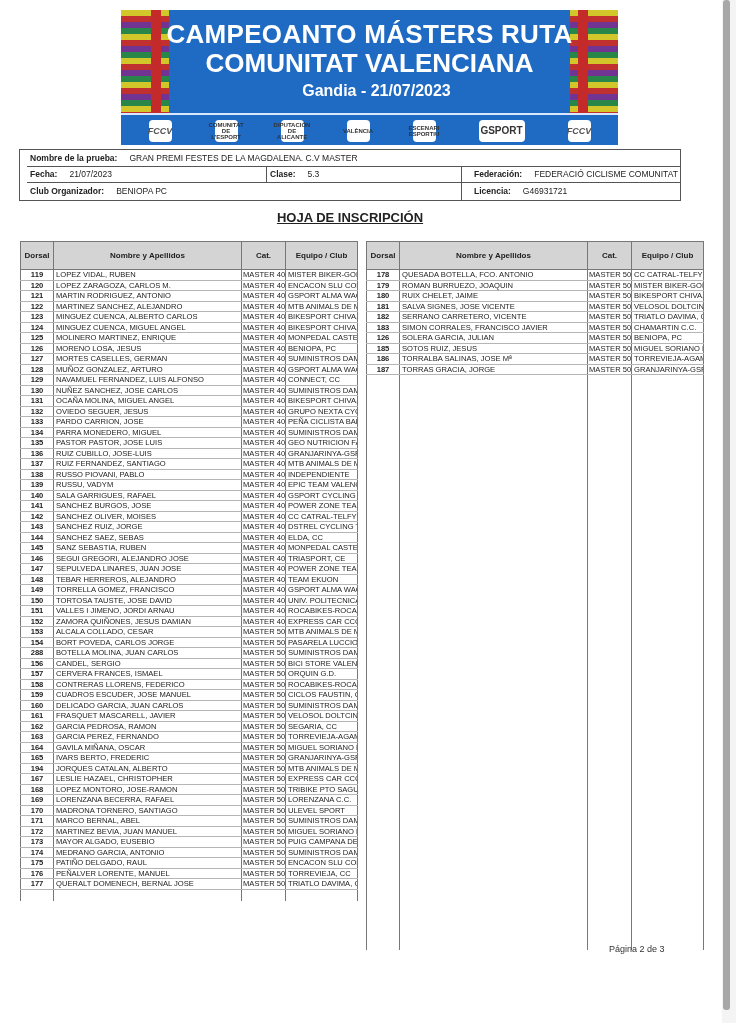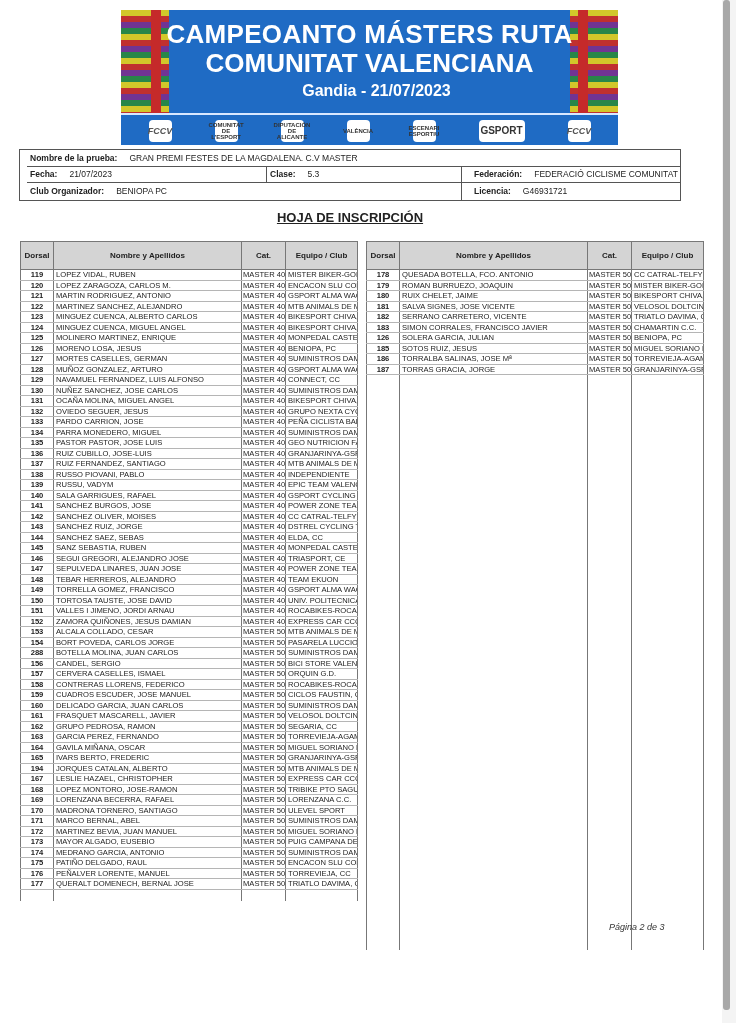--- a/index.html
+++ b/index.html
@@ -44,21 +44,21 @@
   table.reg td.dorsal { text-align: center; font-weight: bold; padding-left: 0; }
   table.reg td.cat { padding-left: 1px; }
   table.reg tr.filler td { border-bottom: none; }
   #tbl-left { left: 20px; width: 337px; }
   #tbl-right { left: 366px; width: 337px; }
   col.c-dorsal { width: 33px; }
   col.c-name { width: 188px; }
   col.c-cat { width: 44px; }
   col.c-club { width: 72px; }
 
-  .footer { position: absolute; left: 609px; top: 922px; font-size: 9px; color: #333; font-style: italic; }
+  .footer { position: absolute; left: 609px; top: 944px; font-size: 9px; color: #333; }
 
   .scrollbar { position: absolute; left: 723px; top: 0; width: 7px; height: 1010px; background: #a8a8a8; border-radius: 3px; }
   .scroll-track { position: absolute; left: 722px; top: 0; width: 14px; height: 1023px; background: #f4f4f4; }
 </style>
 </head>
 <body>
 
 <div class="banner">
   <div class="deco left"></div>
   <div class="deco right"></div>
@@ -351,21 +351,21 @@
         <td class="club">SUMINISTROS DAMA</td>
       </tr>
       <tr>
         <td class="dorsal">156</td>
         <td class="name">CANDEL, SERGIO</td>
         <td class="cat">MASTER 50</td>
         <td class="club">BICI STORE VALENCIA,</td>
       </tr>
       <tr>
         <td class="dorsal">157</td>
-        <td class="name">CERVERA CASELLES, ISMAEL</td>
+        <td class="name">CERVERA FRANCES, ISMAEL</td>
         <td class="cat">MASTER 50</td>
         <td class="club">ORQUIN G.D.</td>
       </tr>
       <tr>
         <td class="dorsal">158</td>
         <td class="name">CONTRERAS LLORENS, FEDERICO</td>
         <td class="cat">MASTER 50</td>
         <td class="club">ROCABIKES-ROCASA</td>
       </tr>
       <tr>
@@ -381,21 +381,21 @@
         <td class="club">SUMINISTROS DAMA</td>
       </tr>
       <tr>
         <td class="dorsal">161</td>
         <td class="name">FRASQUET MASCARELL, JAVIER</td>
         <td class="cat">MASTER 50</td>
         <td class="club">VELOSOL DOLTCINI CYC</td>
       </tr>
       <tr>
         <td class="dorsal">162</td>
-        <td class="name">GRUPO PEDROSA, RAMON</td>
+        <td class="name">GARCIA PEDROSA, RAMON</td>
         <td class="cat">MASTER 50</td>
         <td class="club">SEGARIA, CC</td>
       </tr>
       <tr>
         <td class="dorsal">163</td>
         <td class="name">GARCIA PEREZ, FERNANDO</td>
         <td class="cat">MASTER 50</td>
         <td class="club">TORREVIEJA-AGAMED-T</td>
       </tr>
       <tr>

